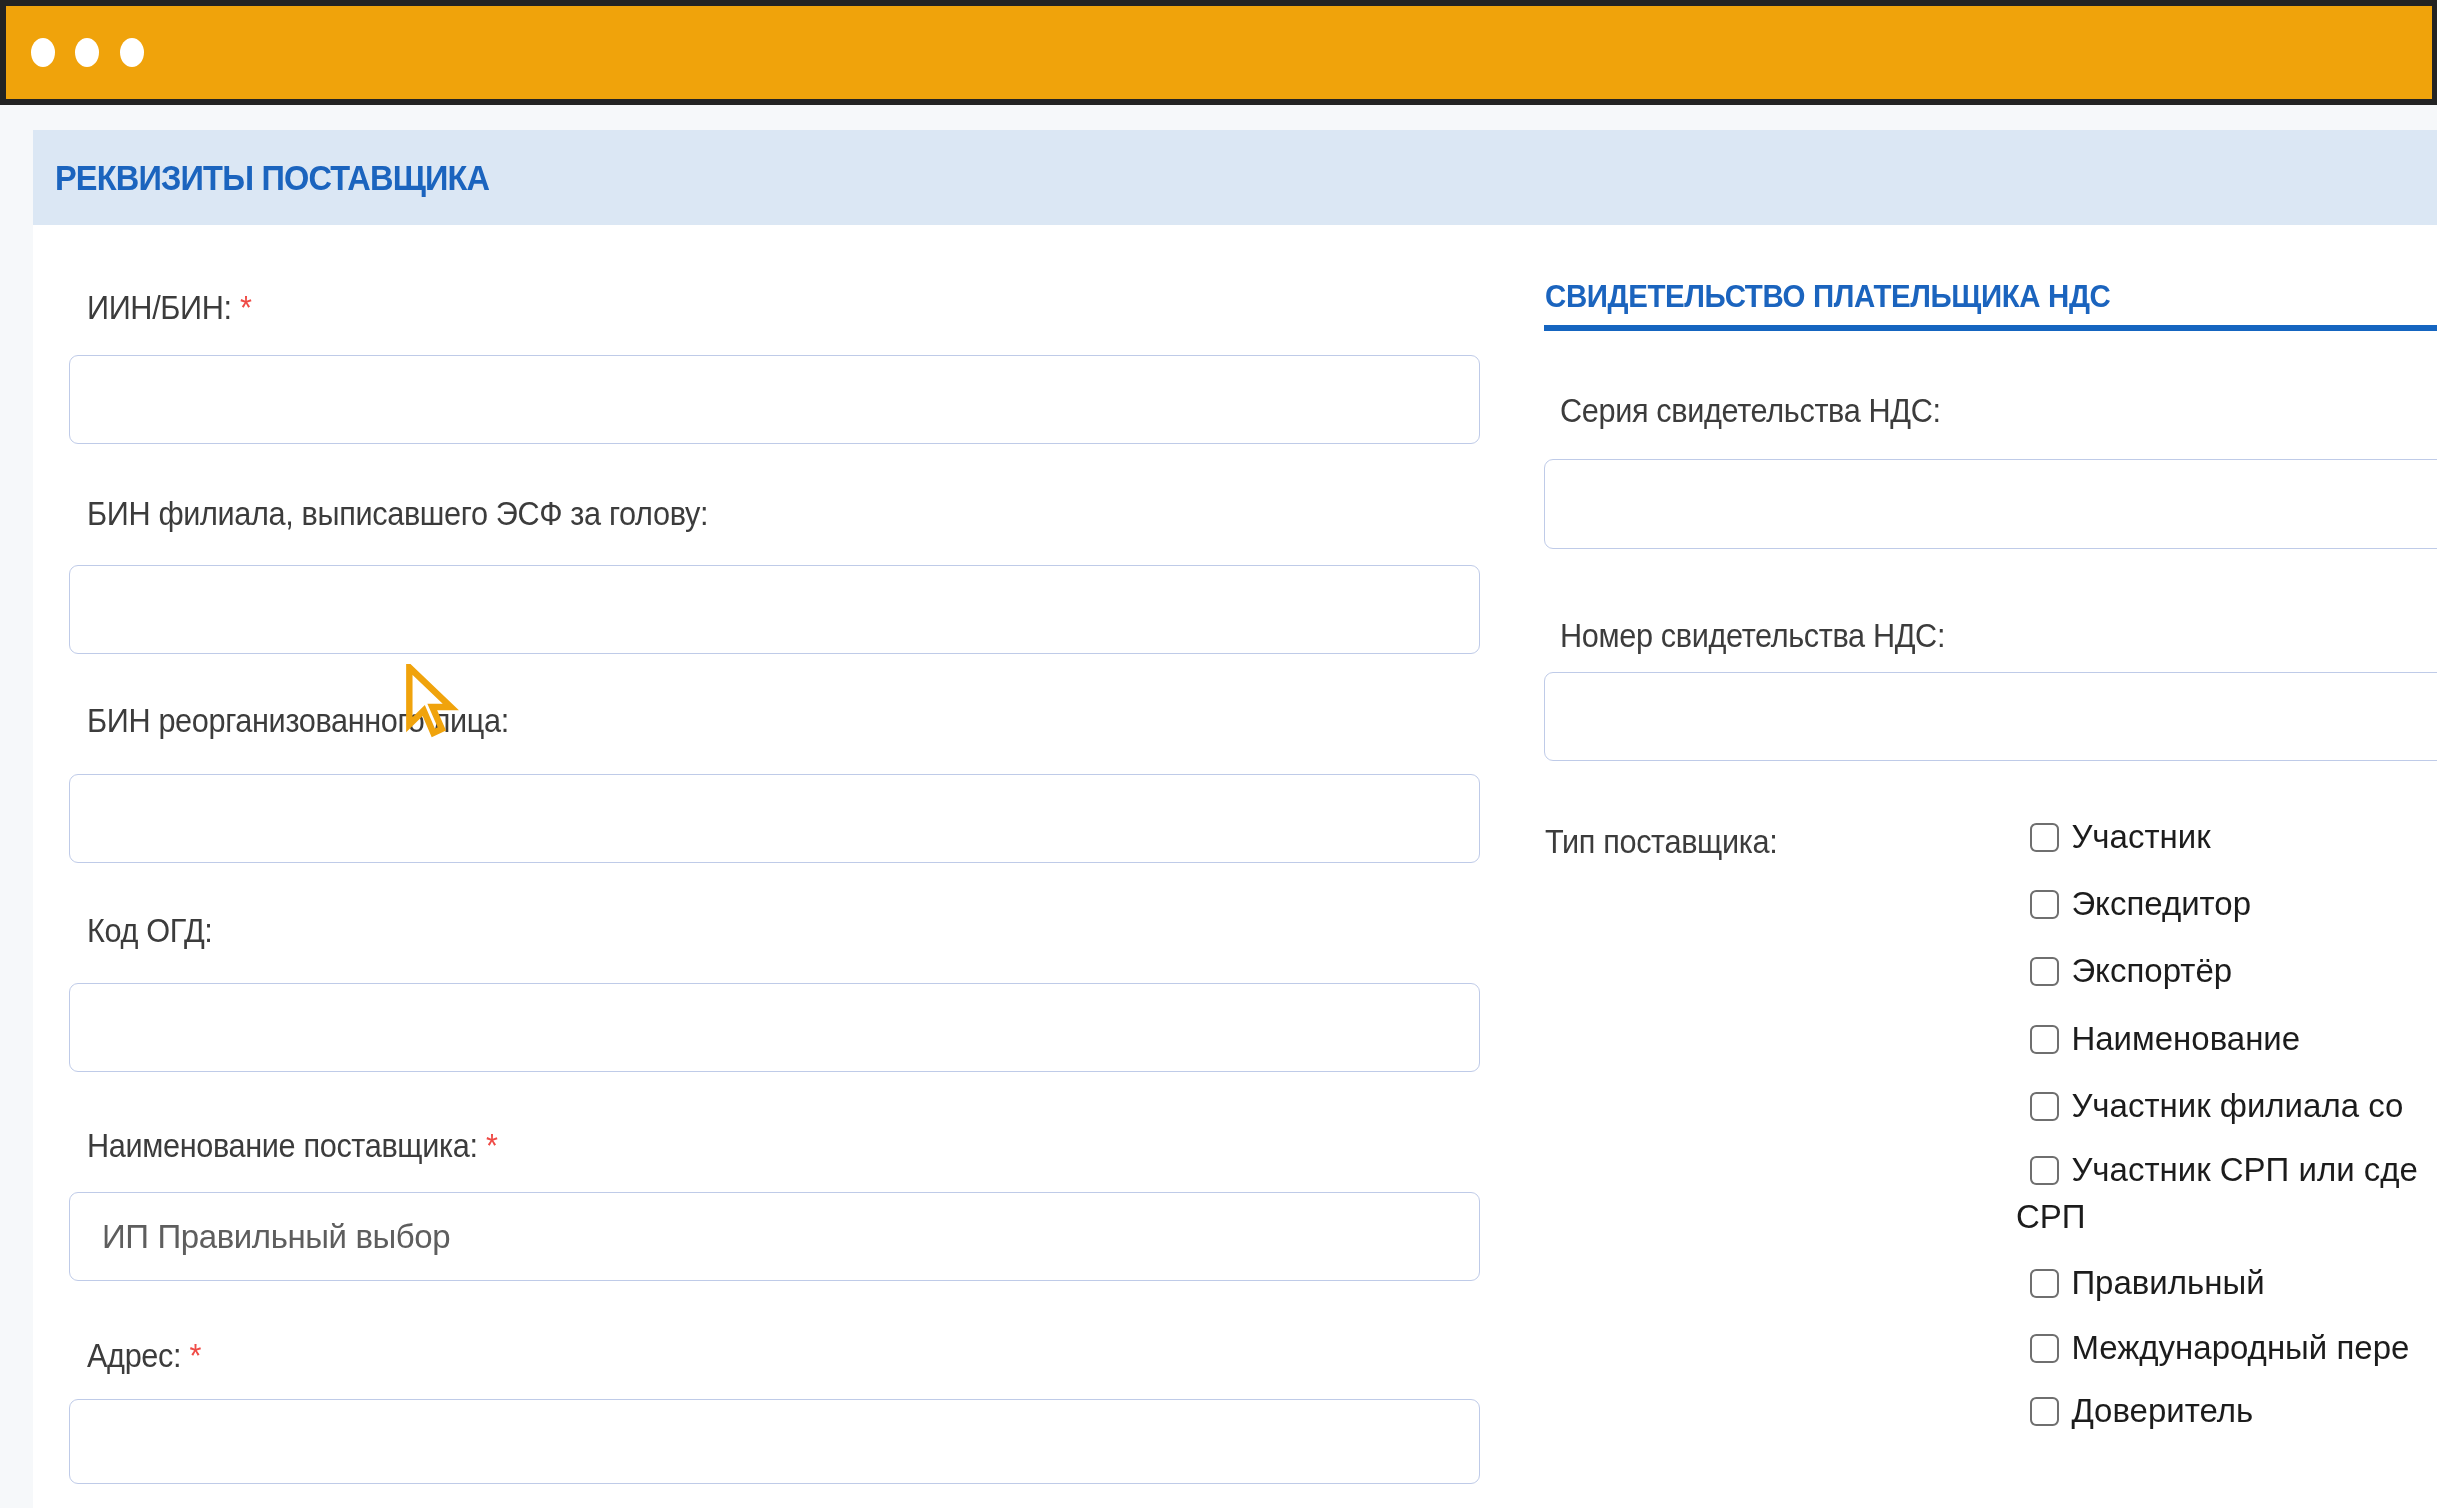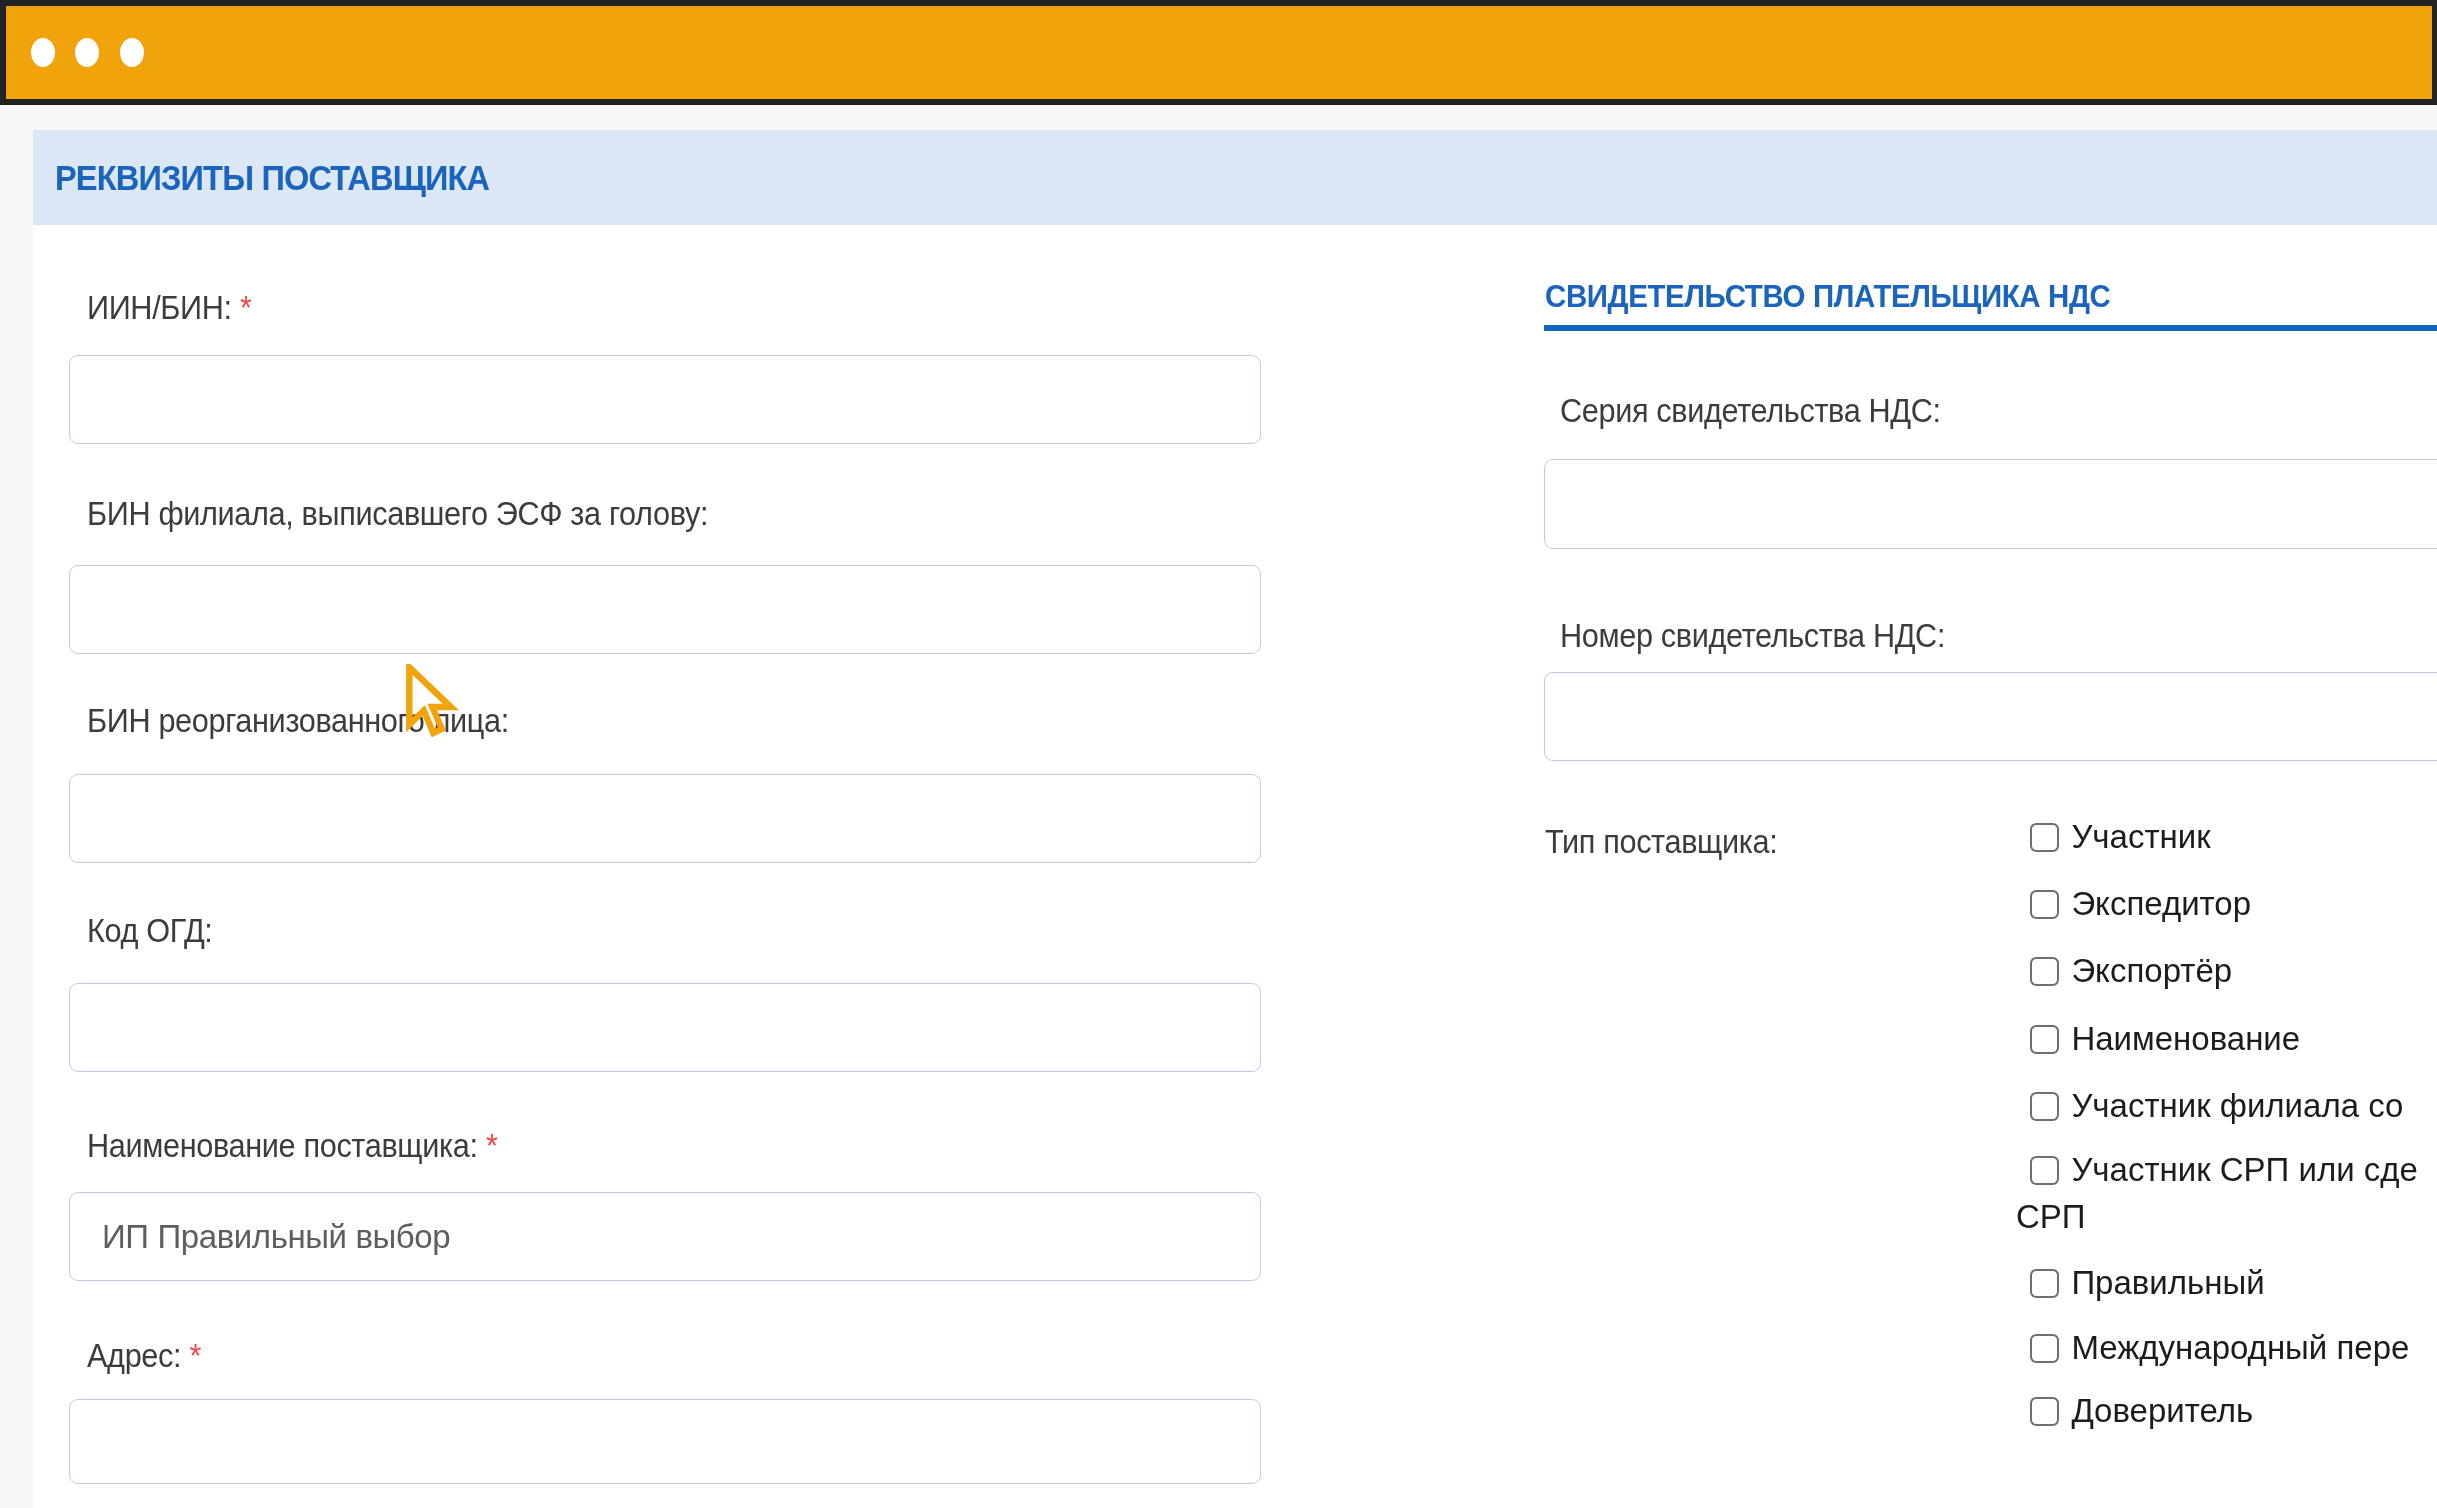--- a/index.html
+++ b/index.html
@@ -28,21 +28,21 @@
     transform:scaleX(0.93); transform-origin:left top; white-space:nowrap;
   }
   .req{ color:#EF4B46; margin-left:9px; }
   
   .txt{
     position:absolute; box-sizing:border-box; height:89px;
     border:1.8px solid #BFCBE8; border-radius:9px; background:#ffffff;
     font-family:"Liberation Sans", sans-serif; font-size:33px; color:#5E5E5E;
     padding:0 0 0 32px; outline:none; letter-spacing:-0.4px;
   }
-  .txt.left-col{ left:69px; width:1192px; }
+  .txt.left-col{ left:69px; width:1411px; }
   .txt.right-col{ left:1544px; width:1029px; }
   
   .section-title{
     position:absolute; left:1545px; top:279px; font-size:31px; font-weight:bold;
     color:#1B64BE; letter-spacing:-0.4px; transform:scaleX(0.95); transform-origin:left top;
     white-space:nowrap;
   }
   .section-rule{ position:absolute; left:1544px; top:325px; width:896px; height:6.2px; background:#1565C0; }
   
   .opt-row{

